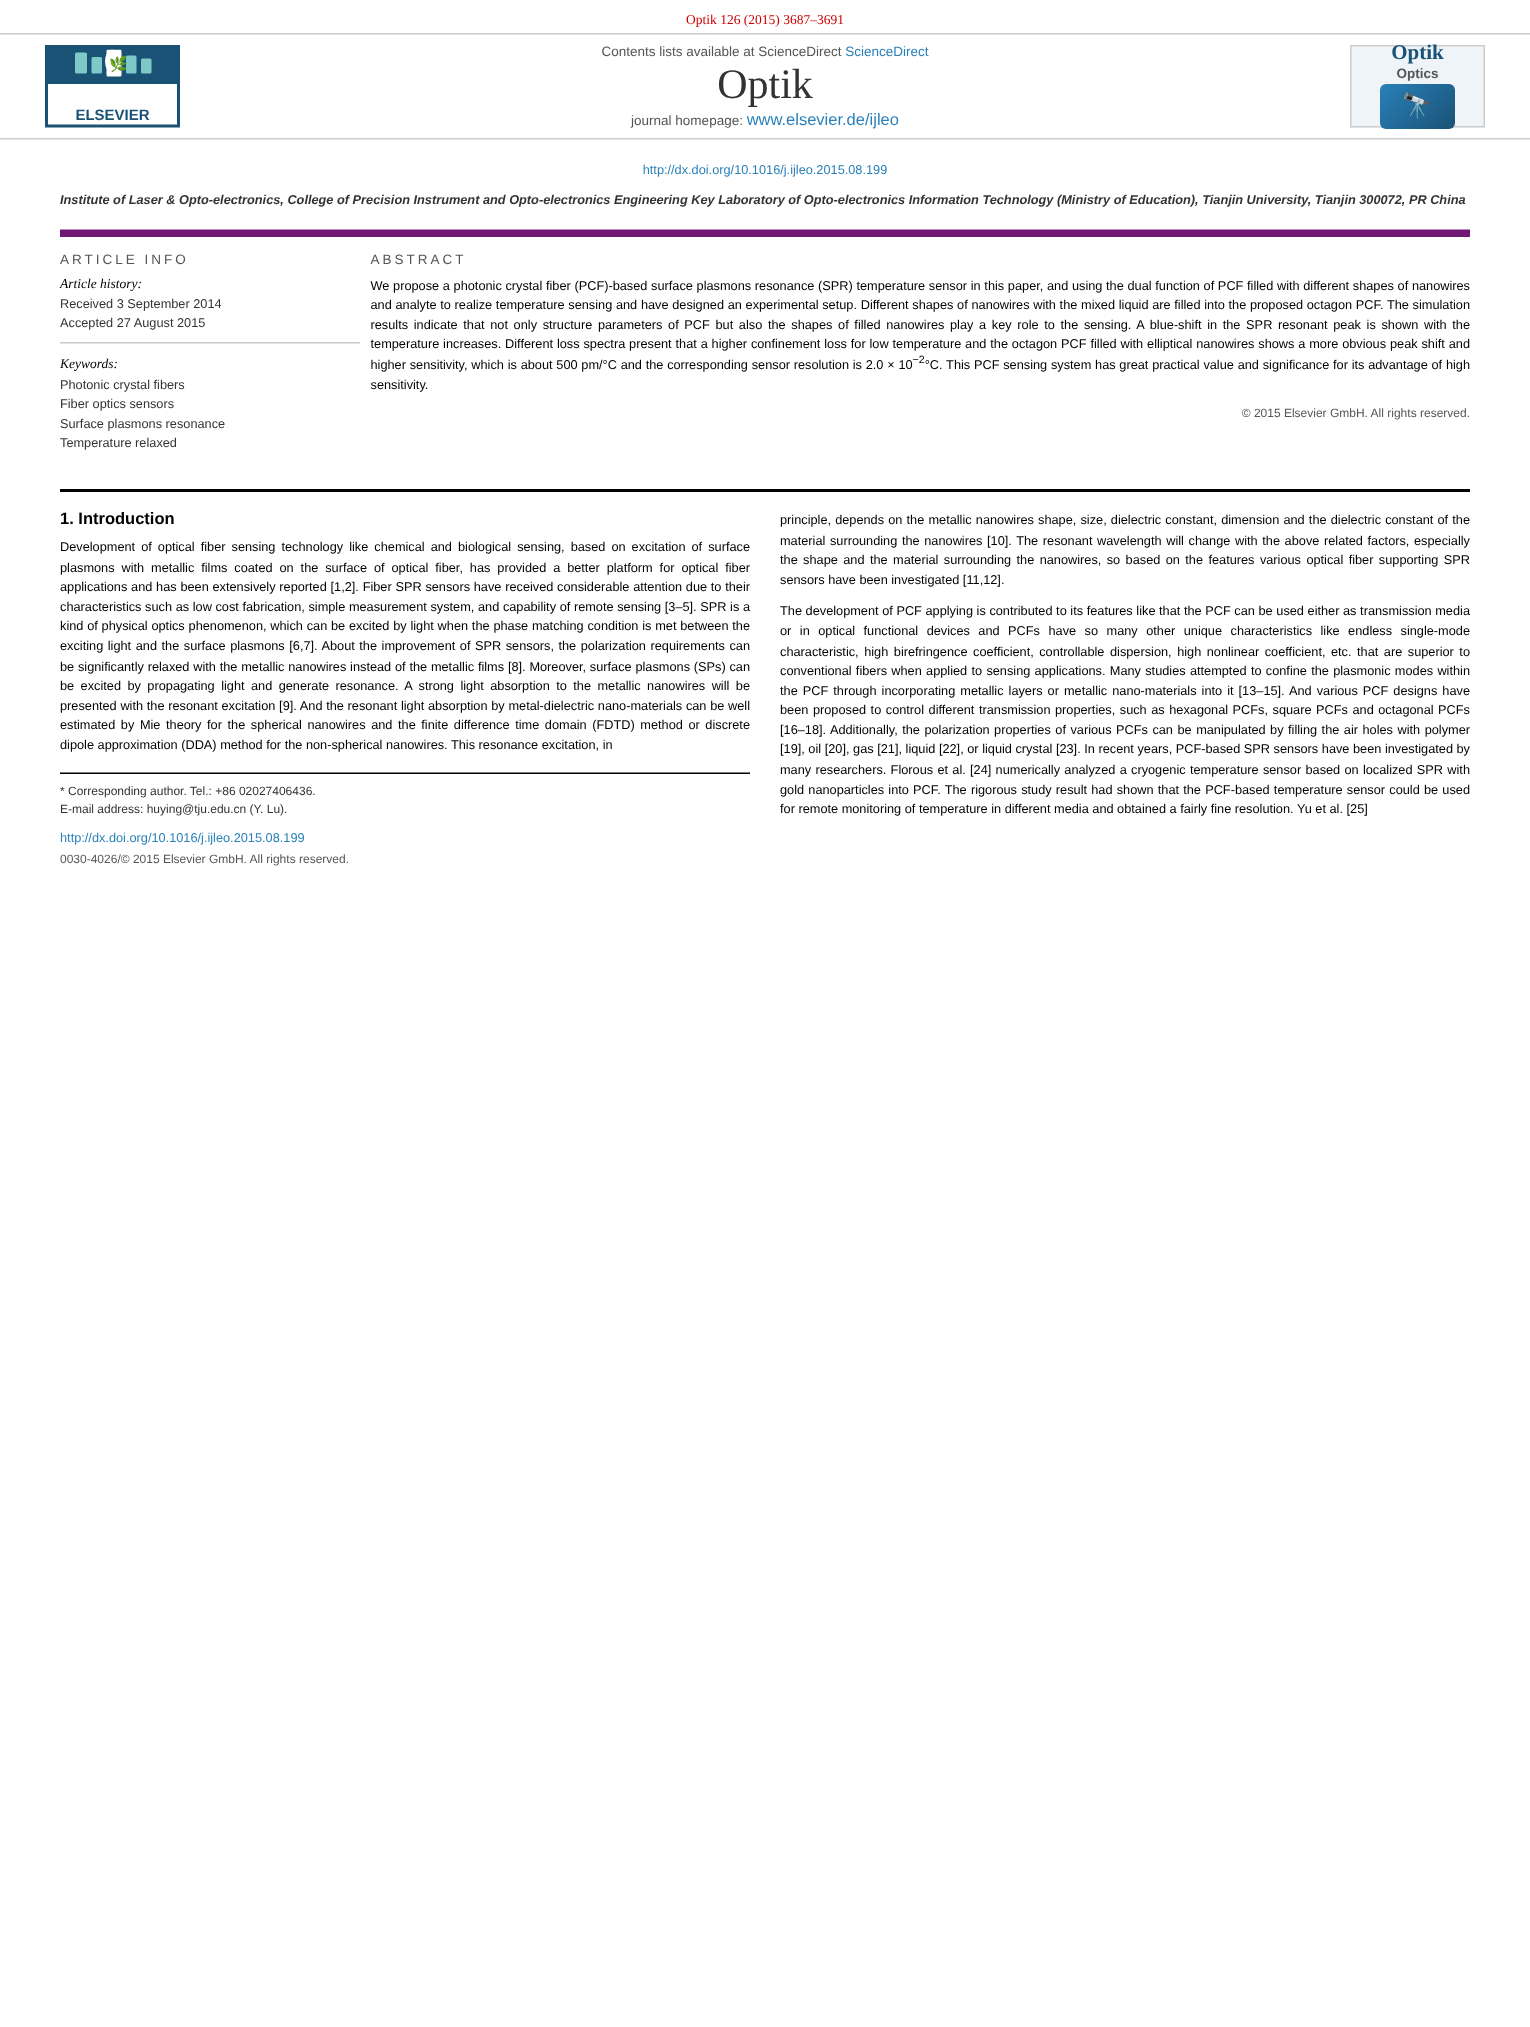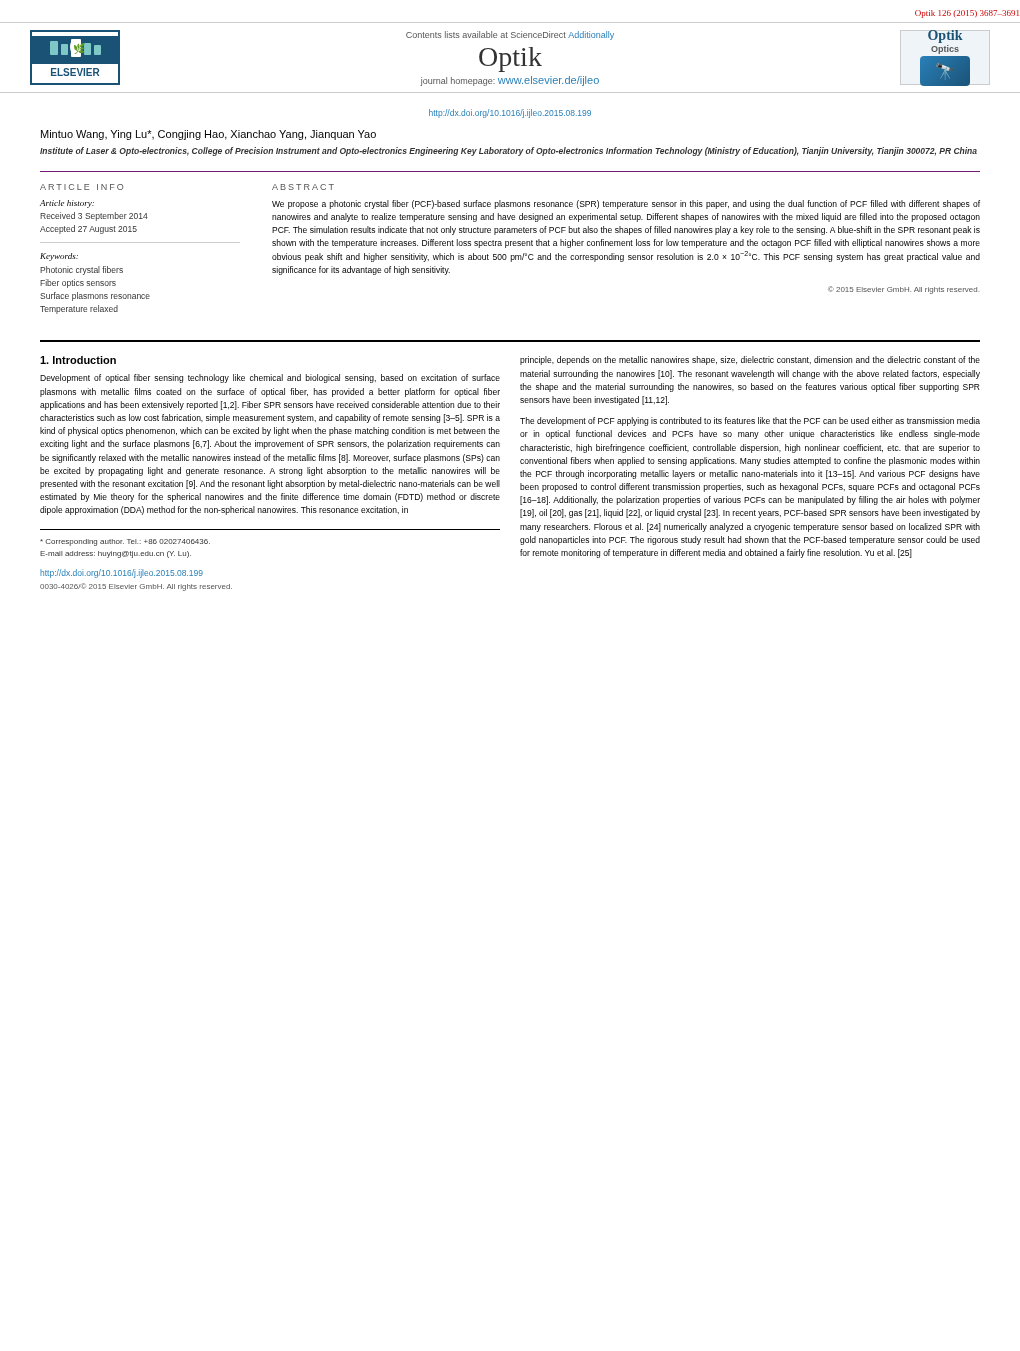--- a/index.html
+++ b/index.html
@@ -14,21 +14,21 @@
 
     .page-wrapper {
       width: 1020px;
       min-height: 1351px;
       background: #fff;
       padding: 0;
     }
 
     
     .header-top {
-      text-align: right;
+      text-align: center;
       padding: 8px 0 4px;
       font-size: 9px;
       color: #c00;
     }
 
     .header-bar {
       display: flex;
       align-items: center;
       justify-content: space-between;
       padding: 6px 30px;
@@ -54,21 +54,21 @@
       display: flex;
       align-items: center;
       justify-content: center;
     }
 
     .elsevier-logo .logo-bottom {
       color: #1a5276;
       font-size: 10px;
       font-weight: bold;
       font-family: Arial, sans-serif;
-      padding-top: 3px;
+      padding-top: 16px;
     }
 
     .journal-info {
       text-align: center;
       flex: 1;
       margin: 0 20px;
     }
 
     .journal-info .journal-name {
       font-size: 28px;
@@ -150,23 +150,23 @@
       color: #333;
       margin-bottom: 14px;
       line-height: 1.4;
       font-family: Arial, sans-serif;
       font-weight: bold;
     }
 
     
     .two-column-section {
       display: flex;
-      gap: 32px;
+      gap: 7px;
       margin-top: 8px;
-      border-top: 1px solid #701a75;
+      border-top: 5px solid #701a75;
       padding-top: 10px;
     }
 
     .article-info-col {
       width: 200px;
       flex-shrink: 0;
     }
 
     .abstract-col {
       flex: 1;
@@ -307,21 +307,21 @@
           <ellipse cx="30" cy="8" rx="5" ry="8" fill="#fff"></ellipse>
           <text x="28" y="13" fill="#1a5276" font-size="10" font-family="serif">🌿</text>
         </svg>
       </div>
       <div class="logo-bottom">ELSEVIER</div>
     </div>
 
     <div class="journal-info">
       <div>
         <span style="font-size:9px;font-family:Arial,sans-serif;color:#555;">Contents lists available at ScienceDirect</span>
-        <span style="font-size:9px;font-family:Arial,sans-serif;color:#2980b9;"> Additionally</span>
+        <span style="font-size:9px;font-family:Arial,sans-serif;color:#2980b9;"> ScienceDirect</span>
       </div>
       <div class="journal-name">Optik</div>
       <div class="journal-info">
         <span style="font-size:9px;font-family:Arial,sans-serif;color:#555;">journal homepage: </span>
         <a href="#" style="font-size:11px;font-family:Arial,sans-serif;color:#2980b9;text-decoration:none;">www.elsevier.de/ijleo</a>
       </div>
     </div>
 
     <div class="optik-logo">
       <div style="text-align:center;">
@@ -334,23 +334,20 @@
     </div>
   </div>
 
   <div class="article-main">
 
     <div class="article-doi">
       <a href="#" class="doi-link">http://dx.doi.org/10.1016/j.ijleo.2015.08.199</a>
     </div>
 
 
-    <div class="authors">
-      <span>Mintuo Wang, Ying Lu*, Congjing Hao, Xianchao Yang, Jianquan Yao</span>
-    </div>
 
     <div class="affiliation">Institute of Laser &amp; Opto-electronics, College of Precision Instrument and Opto-electronics Engineering Key Laboratory of Opto-electronics Information Technology (Ministry of Education), Tianjin University, Tianjin 300072, PR China</div>
 
     <div class="two-column-section">
 
       <div class="article-info-col">
         <div class="section-header-label">ARTICLE INFO</div>
 
         <div class="info-subheader">Article history:</div>
         <div class="info-text">Received 3 September 2014</div>

